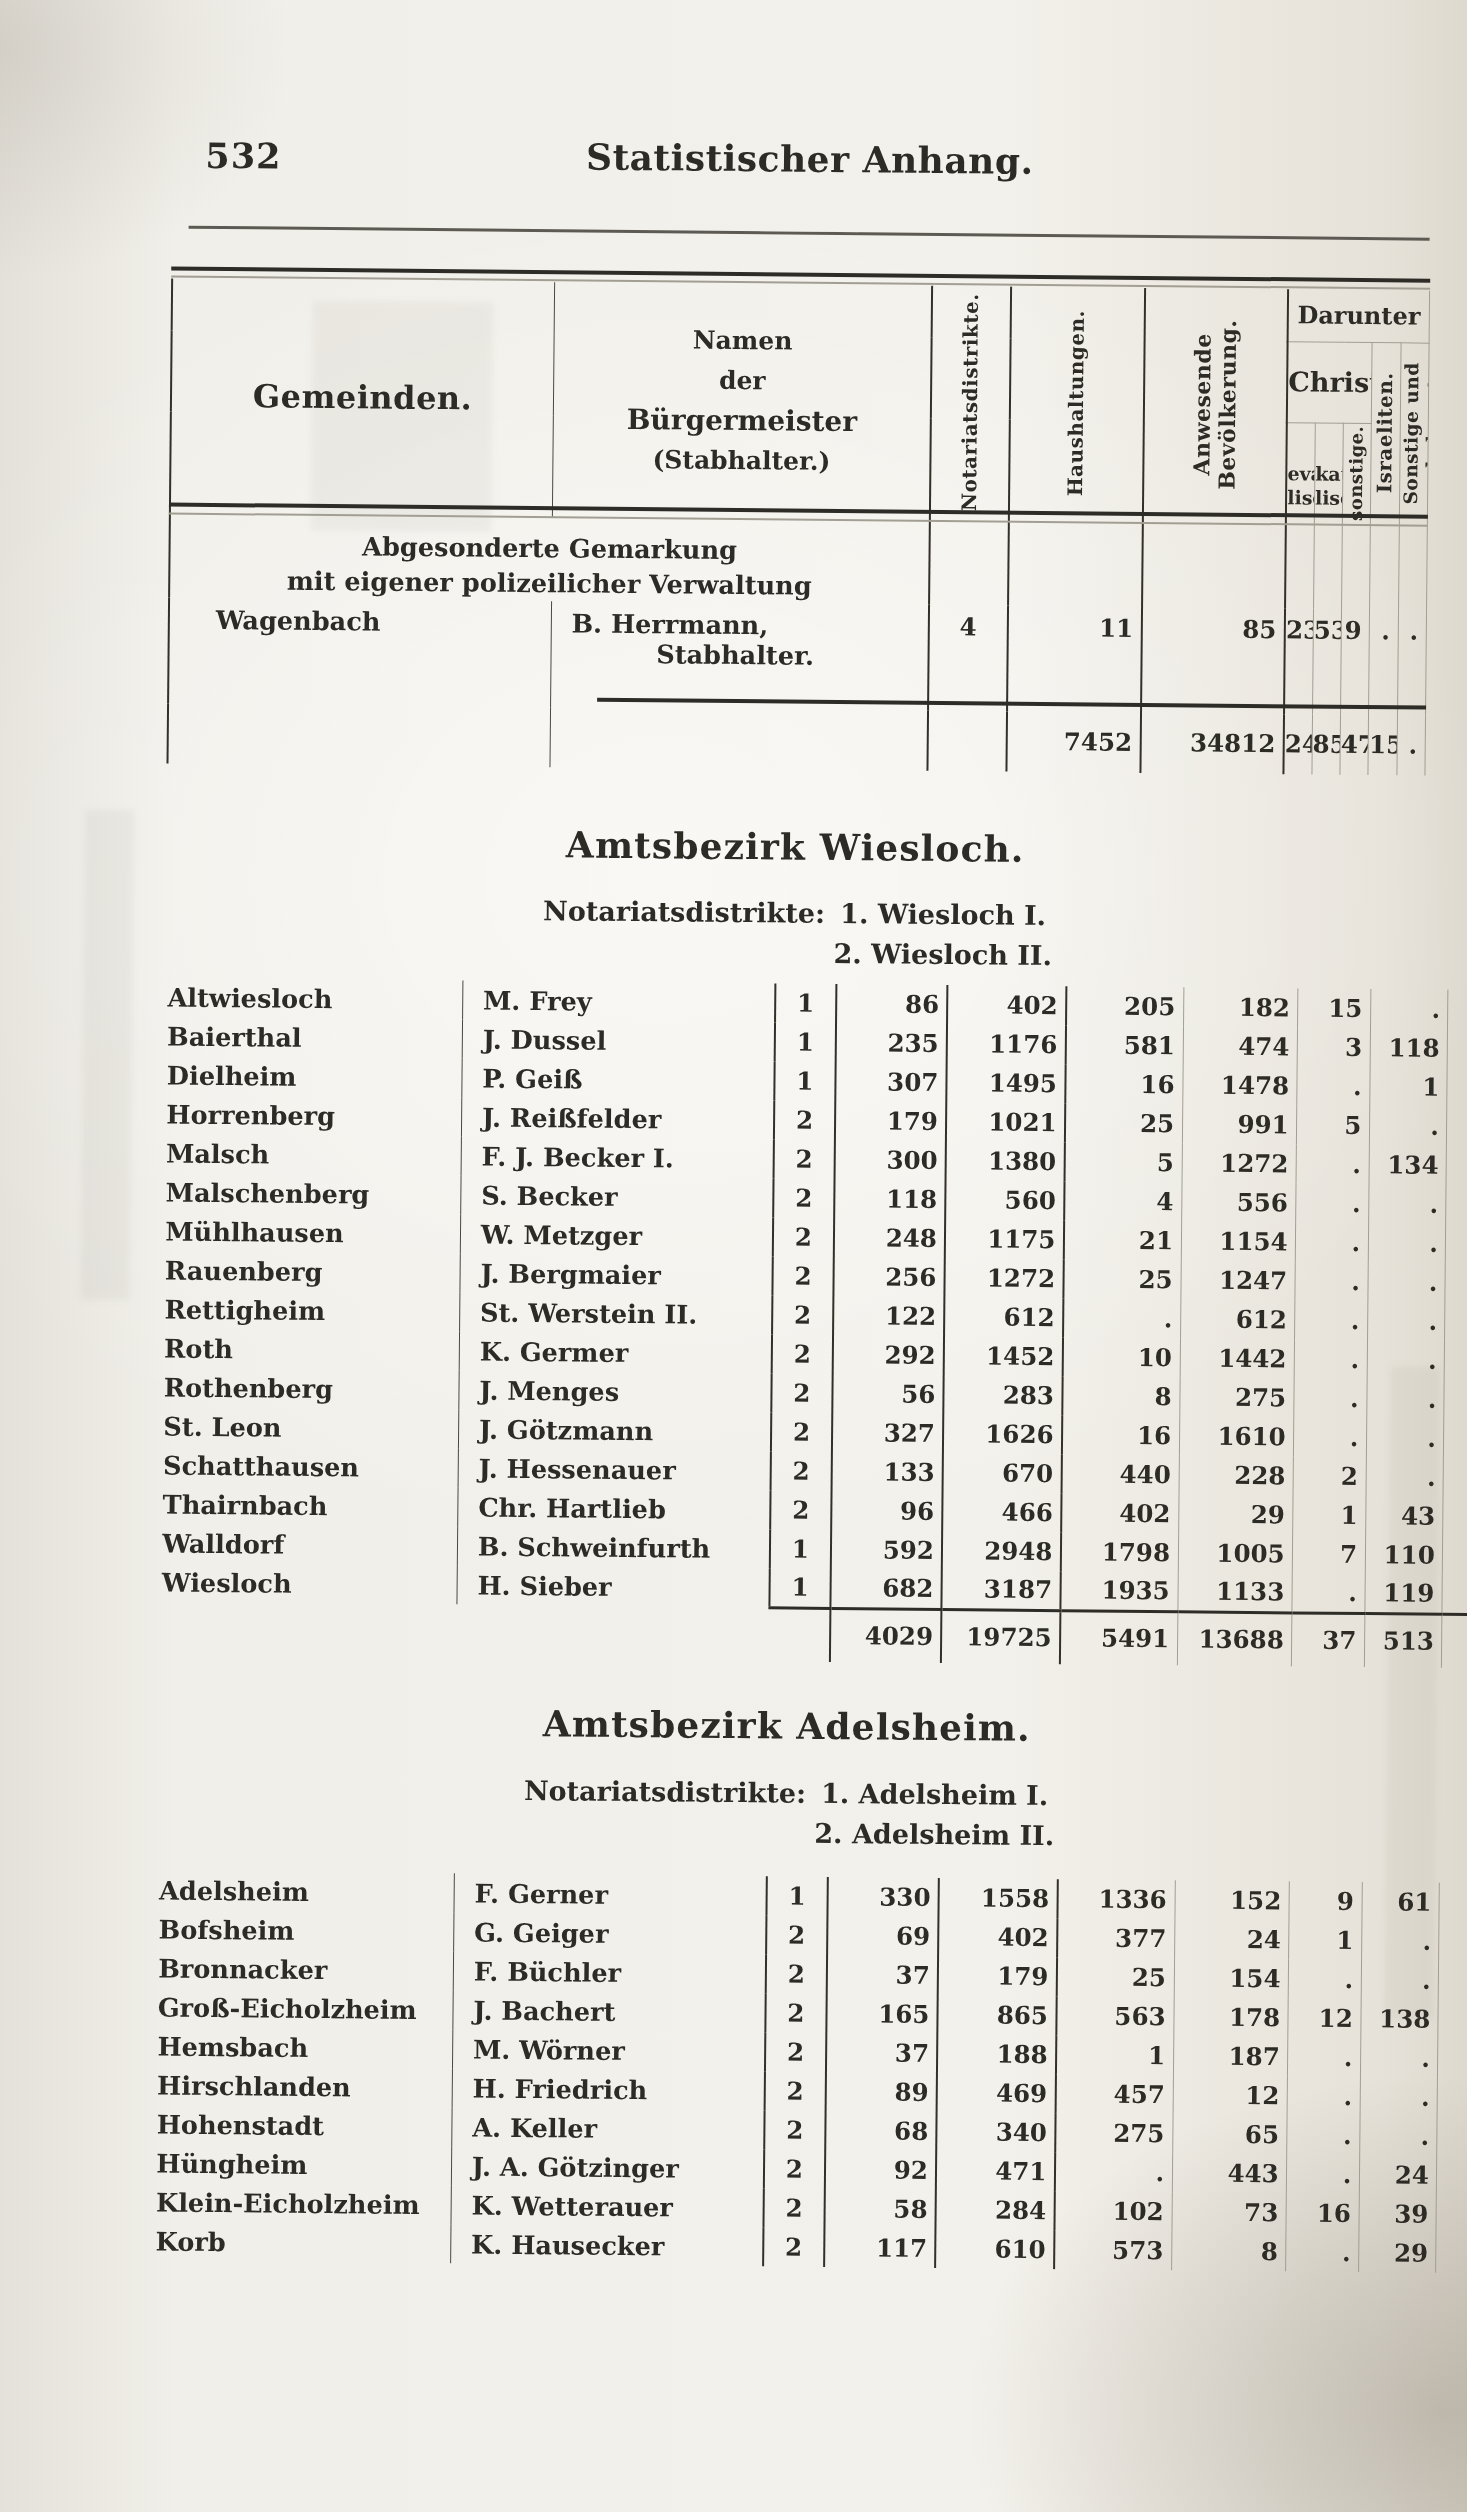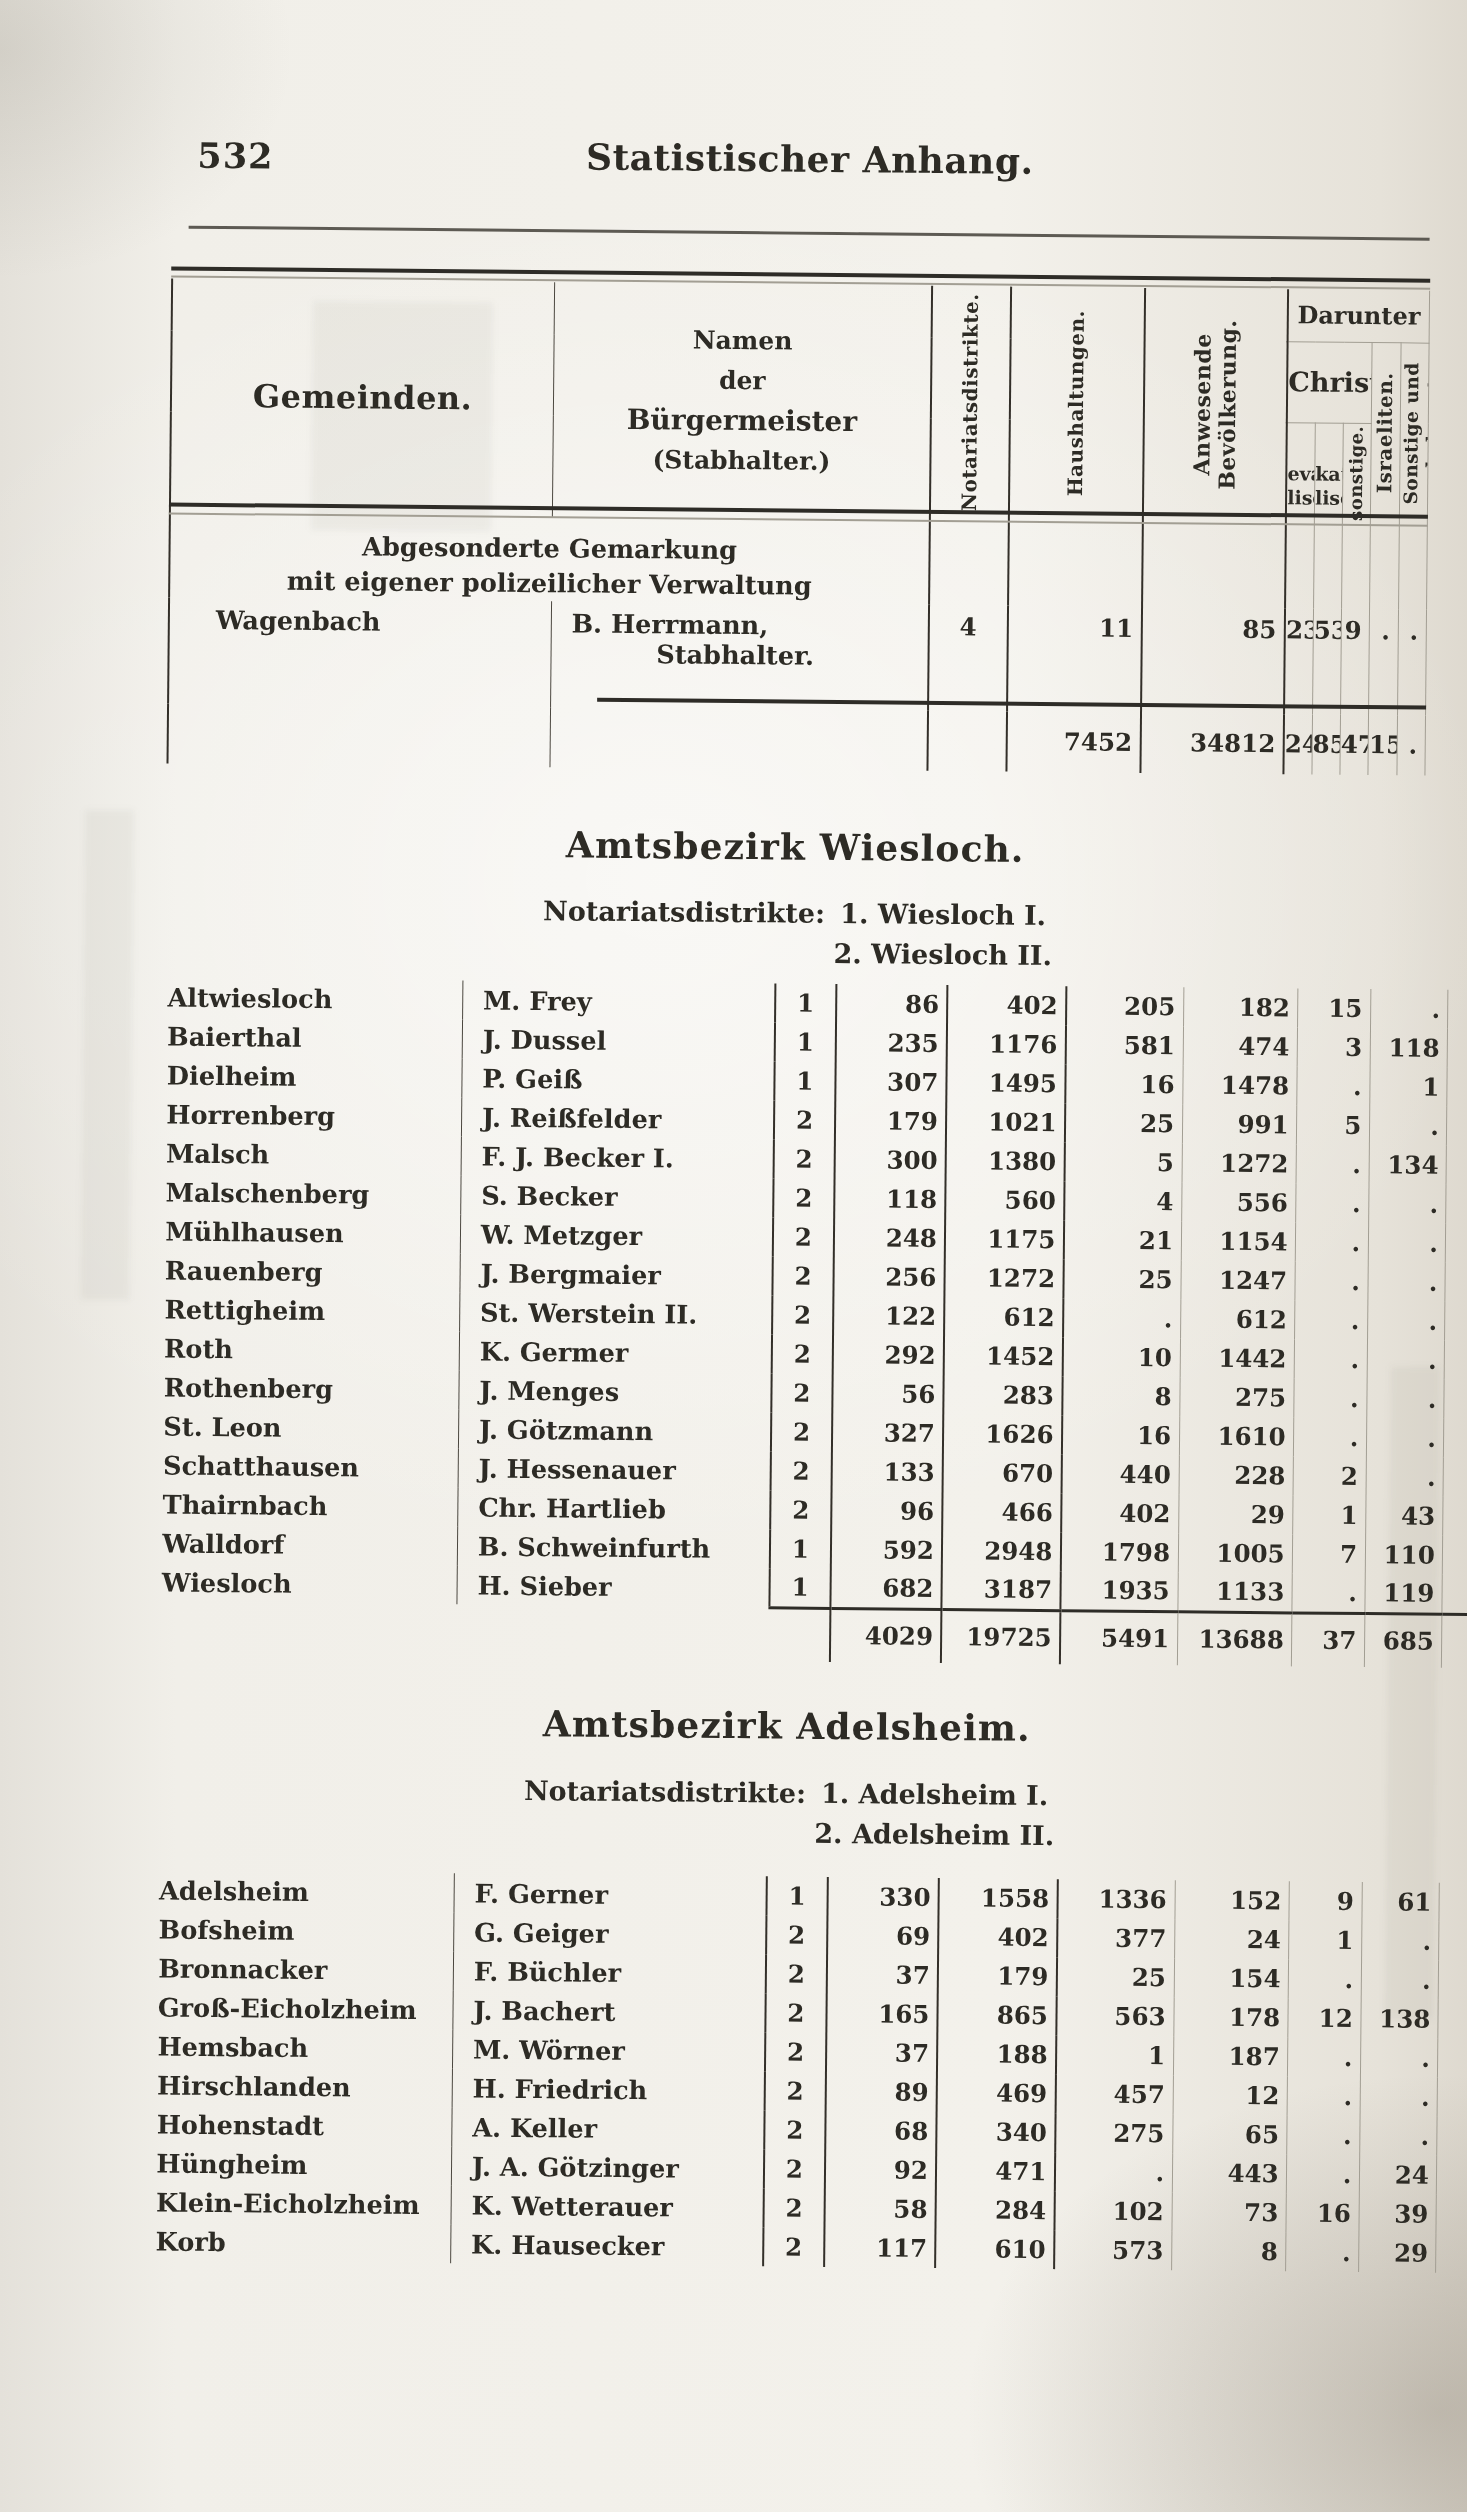--- a/index.html
+++ b/index.html
@@ -8,21 +8,21 @@
     font-family:"DejaVu Serif","Liberation Serif",serif;color:#2d2b25;
     background:
       radial-gradient(762px 544px at 98% 96%, rgba(110,100,85,.30), transparent 62%),
       radial-gradient(490px 381px at 0% 2%, rgba(120,115,100,.16), transparent 60%),
       radial-gradient(1197px 979px at 45% 35%, rgba(255,255,255,.55), transparent 70%),
       linear-gradient(90deg,#e4e1da 0%,#f1efe9 12%,#f3f1eb 68%,#e6e2d9 94%,#ded9cf 100%);}
   .tilt{position:absolute;inset:0;transform:rotate(0.55deg);transform-origin:50% 45%;}
   .ghost{position:absolute;background:rgba(90,85,70,.06);filter:blur(3.3px);}
   
   .page-head{position:absolute;top:137px;left:180px;width:1241px;height:49px;}
-  .page-num{position:absolute;left:8px;top:3.3px;font-size:35px;font-weight:bold;letter-spacing:1.1px;}
+  .page-num{position:absolute;left:16px;top:3.3px;font-size:35px;font-weight:bold;letter-spacing:1.1px;}
   .page-title{position:absolute;left:0;right:0;text-align:center;font-size:36px;font-weight:bold;letter-spacing:0.5px;}
   .head-rule{position:absolute;top:231px;left:180px;width:1241px;height:2.7px;background:#5d5a53;}
   .head-rule:after{content:"";position:absolute;left:46%;top:-1.1px;width:8%;height:1.1px;background:#f1efe9;opacity:.5;}
   
   .twrap{position:absolute;left:163px;width:1259px;}
   .t1{top:272px;}
   .rule-dark{position:absolute;left:0;right:0;height:4.4px;background:#2e2c27;}
   .rule-gray{position:absolute;left:0;right:0;height:1.6px;background:#a29e93;}
   table{border-collapse:collapse;table-layout:fixed;width:1259px;}
   td,th{padding:0;font-weight:normal;vertical-align:middle;overflow:hidden;}
@@ -399,21 +399,21 @@
 
         <tr class="r-tot tot">
           <td class="w1"></td>
           <td class="w2"></td>
           <td class="w3 brT cnum trl"></td>
           <td class="w4 brT num trl">4029</td>
           <td class="w5 brT num trl">19725</td>
           <td class="w6 brg num trl">5491</td>
           <td class="w7 brg num trl">13688</td>
           <td class="w8 brg num trl">37</td>
-          <td class="w9 brg num trl">685</td>
+          <td class="w9 brg num trl">513</td>
           <td class="w10 brg num trl">.</td>
         </tr>
       </tbody>
     </table>
   </div>
 
   <div class="sec-head" style="top:1704px;">Amtsbezirk Adelsheim.</div>
   <div class="districts" style="top:1773px;">
     <div class="row"><span class="lbl">Notariatsdistrikte:</span><span>1. Adelsheim I.</span></div>
     <div class="row"><span class="lbl hid">Notariatsdistrikte:</span><span>2. Adelsheim II.</span></div>

